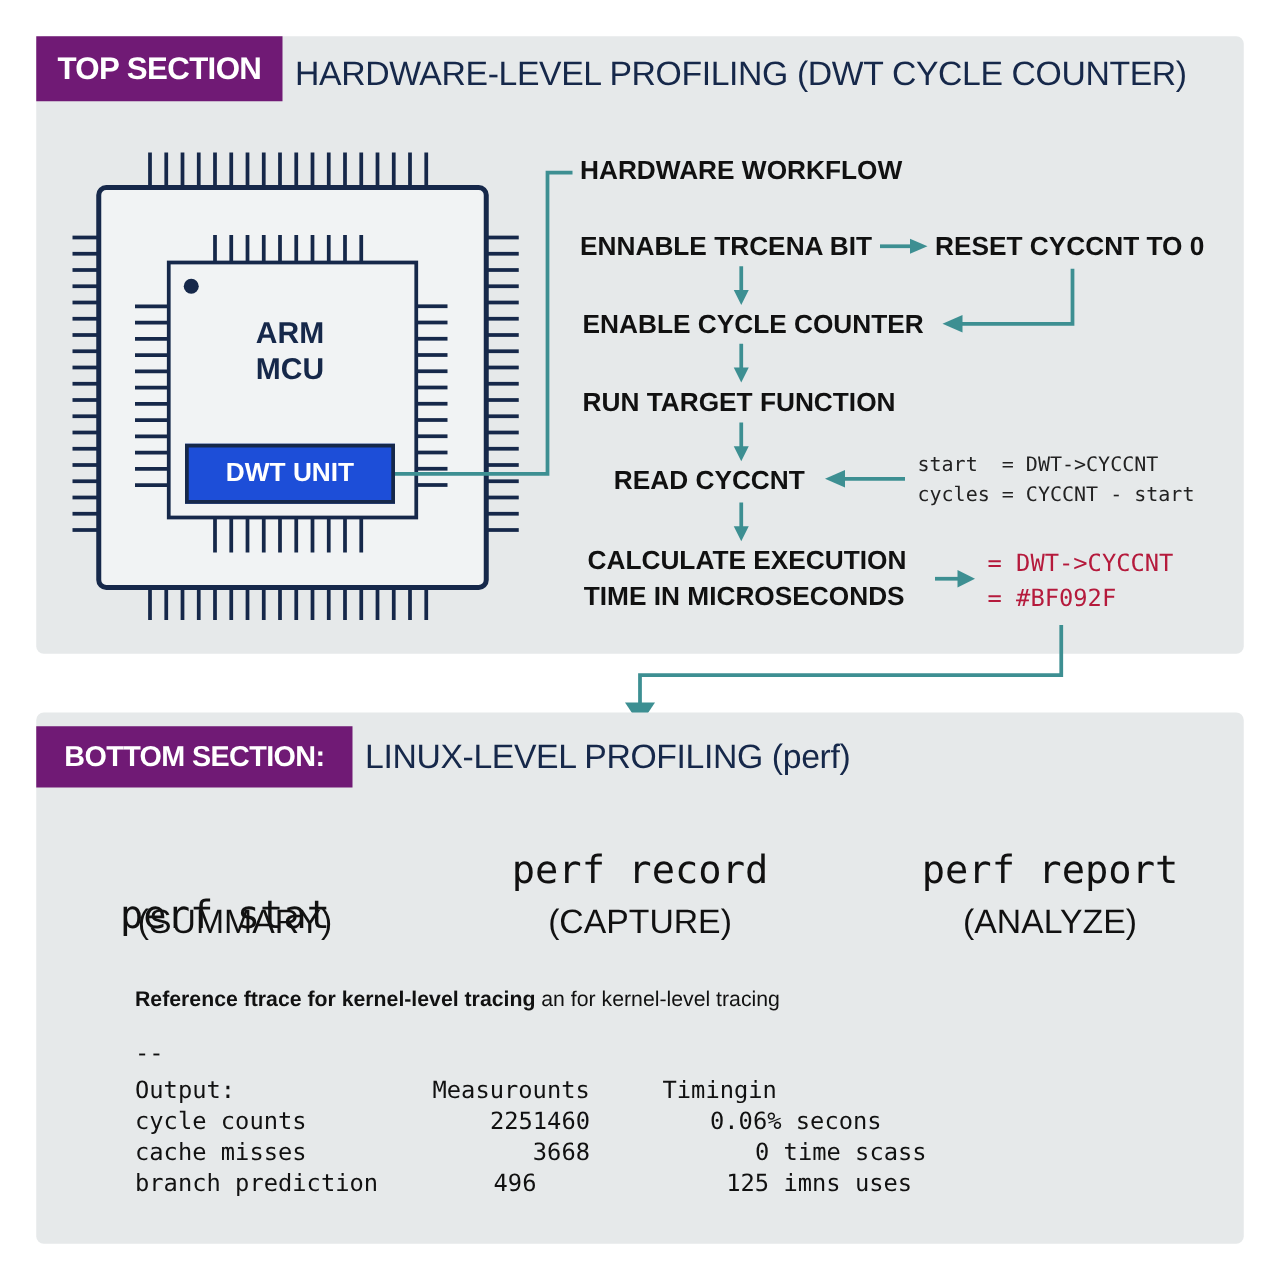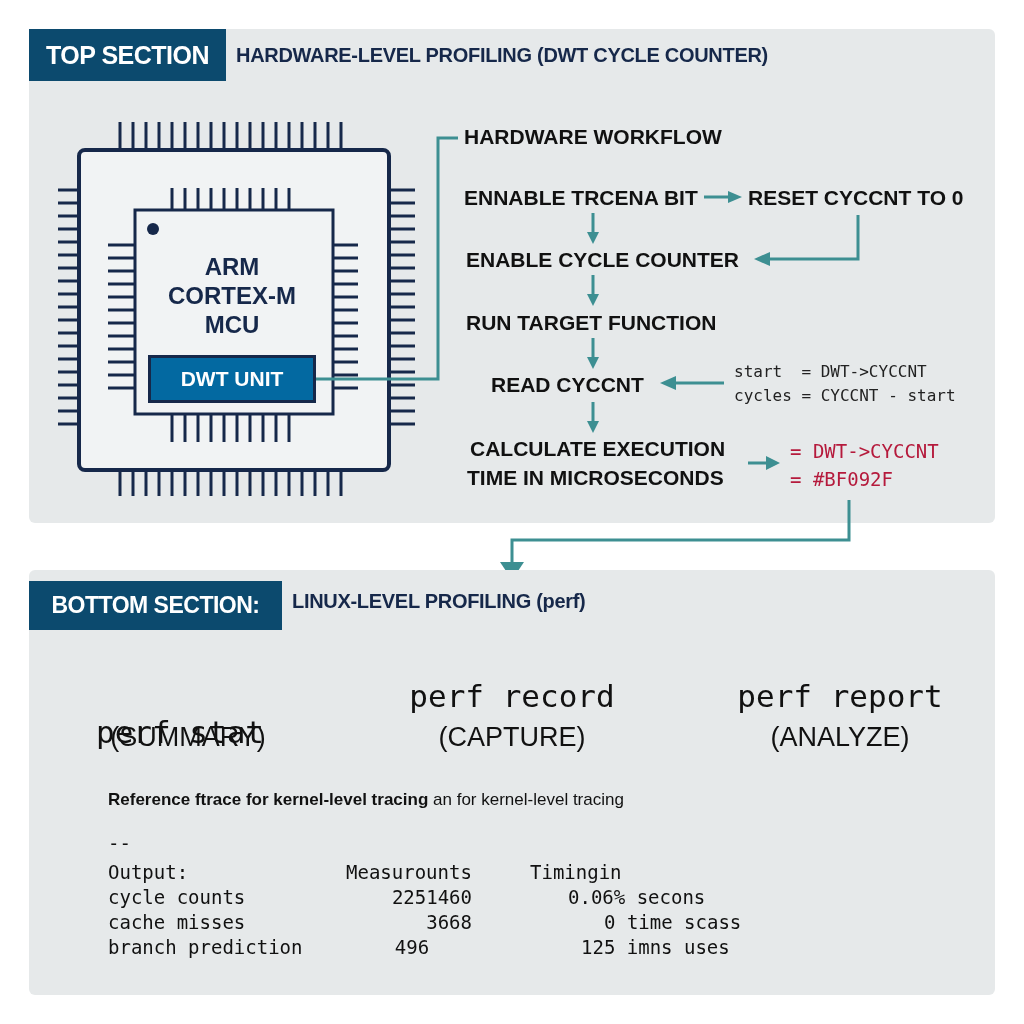--- a/index.html
+++ b/index.html
@@ -1,30 +1,30 @@
 <!DOCTYPE html>
 <html><head>
 <meta charset="utf-8">
 <style>
   html, body { margin:0; padding:0; }
   body { width:1024px; height:1024px; background:#ffffff; position:relative; overflow:hidden;
          font-family:"Liberation Sans", sans-serif; }
   .panel { position:absolute; background:#e6e9ea; border-radius:6px; }
   #top-panel { left:29px; top:29px; width:966px; height:494px; }
   #bottom-panel { left:29px; top:570px; width:966px; height:425px; }
-  .tag { position:absolute; background:#0c4a6e; color:#fff; font-weight:bold; font-size:25px;
+  .tag { position:absolute; background:#701a75; color:#fff; font-weight:bold; font-size:25px;
          display:flex; align-items:center; justify-content:center; letter-spacing:-0.5px; }
-  .title { position:absolute; color:#16284a; font-weight:bold; font-size:20px; letter-spacing:-0.3px; white-space:nowrap;text-align:right; }
+  .title { position:absolute; color:#16284a; font-weight:normal; font-size:27px; letter-spacing:-0.3px; white-space:nowrap;text-align:right; }
   .step { position:absolute; color:#111; font-weight:bold; font-size:21px; white-space:nowrap; }
   .code { position:absolute; font-family:"DejaVu Sans Mono", monospace; font-size:16px; color:#222; white-space:pre; line-height:24px; }
   .red { color:#b51a3c; }
   .mono-big { position:absolute; font-family:"DejaVu Sans Mono", monospace; font-size:31px; color:#111; text-align:center; white-space:nowrap; }
   .sub { position:absolute; font-size:27px; color:#111; text-align:center; white-space:nowrap; }
   svg.overlay { position:absolute; left:0; top:0; }
-  .dwt { position:absolute; left:148px; top:355px; width:168px; height:48px; background:#0369a1;
+  .dwt { position:absolute; left:148px; top:355px; width:168px; height:48px; background:#1d4ed8;
          border:3px solid #16284a; box-sizing:border-box; color:#fff; font-weight:bold; font-size:21px;
          display:flex; align-items:center; justify-content:center; }
   .mcu-label { position:absolute; left:148px; top:252px; width:168px; text-align:center; color:#16284a;
                font-weight:bold; font-size:24px; line-height:29px; }
   .table-text { position:absolute; font-family:"DejaVu Sans Mono", monospace; font-size:19px; color:#111; white-space:pre; }
 </style>
 </head>
 <body>
 
 <div class="panel" id="top-panel"></div>
@@ -210,21 +210,20 @@
     <line x1="642" y1="699" x2="692" y2="699"></line>
   </g>
   <g fill="#3d8f92">
     <polygon points="358,689 378,699 358,709"></polygon>
     <polygon points="690,689 710,699 690,709"></polygon>
   </g>
 </svg>
 
 <div class="mcu-label">
   <div>ARM</div>
-  <div>CORTEX-M</div>
   <div>MCU</div>
 </div>
 <div class="dwt">DWT UNIT</div>
 
 <div class="step" style="left:464px;top:125px;">HARDWARE WORKFLOW</div>
 <div class="step" style="left:464px;top:186px;">ENNABLE TRCENA BIT</div>
 <div class="step" style="left:748px;top:186px;">RESET CYCCNT TO 0</div>
 <div class="step" style="left:466px;top:248px;">ENABLE CYCLE COUNTER</div>
 <div class="step" style="left:466px;top:311px;">RUN TARGET FUNCTION</div>
 <div class="step" style="left:491px;top:373px;">READ CYCCNT</div>

